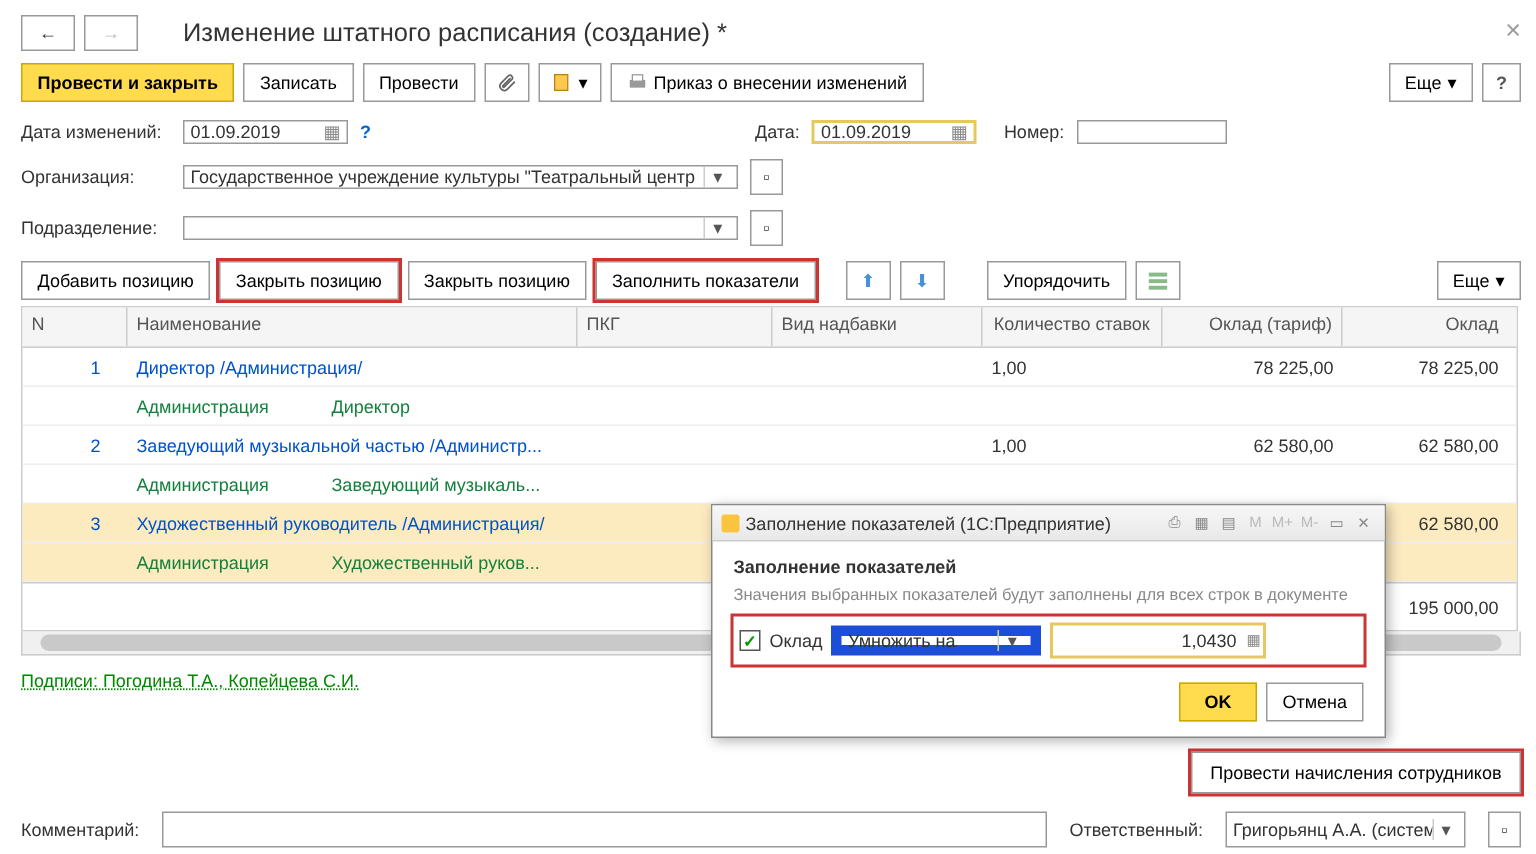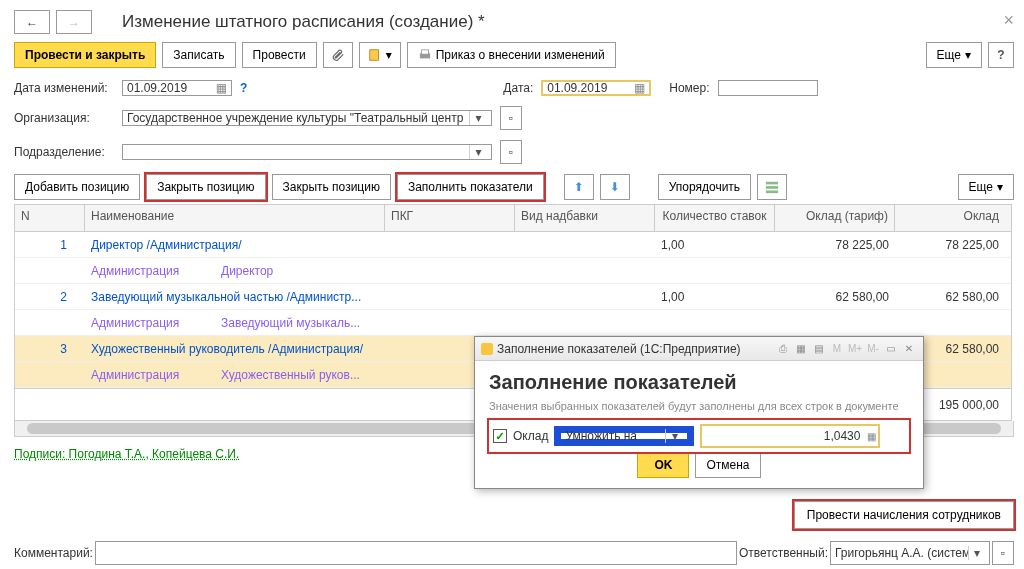--- a/index.html
+++ b/index.html
@@ -32,47 +32,47 @@
 .th-row{display:flex;height:26px}
 .th{border-right:1px solid #ccc;padding:4px 6px;color:#555}
 .c-n{width:70px}.c-name{width:300px}.c-pkg{width:130px}.c-vid{width:140px}.c-kol{width:120px;text-align:center}.c-okt{width:120px;text-align:right}.c-okl{width:110px;text-align:right;border-right:none}
 .th-row2 .c-name{display:flex}.th-row2 .c-name .sub1{width:130px;border-right:1px solid #ccc;padding-right:6px}.th-row2 .c-name .sub2{padding-left:6px}
 .tbody{}
 .tr{display:flex;border-bottom:1px solid #eee}
 .tr-sel{background:#fdebc0}
 .td{padding:6px}
 .td-n{width:70px;text-align:right;color:#0052cc;padding-right:18px}
 .td-name{width:300px;color:#0052cc}
-.td-sub{width:300px;color:#8b5cf6;display:flex}
+.td-sub{width:300px;color:#15803d;display:flex}
 .td-sub .s1{width:130px}.td-sub .s2{}
 .td-pkg{width:130px}.td-vid{width:140px}.td-kol{width:120px;text-align:left}.td-okt{width:120px;text-align:right}.td-okl{width:110px;text-align:right}
 .tr-main{height:26px;align-items:center}
 .tr-sub{height:26px;align-items:center;font-size:11px}
 .total-row{display:flex;height:32px;border-top:1px solid #ccc;align-items:center}
 .scrollbar{height:16px;background:#f0f0f0;border:1px solid #ccc;border-top:none;position:relative}
 .scroll-thumb{position:absolute;left:12px;right:12px;top:2px;bottom:2px;background:#c9c9c9;border-radius:6px}
 .sign-link{color:#008800;text-decoration:underline dotted;margin-top:10px;display:inline-block}
 .change-btn{position:absolute;right:10px;bottom:40px;height:28px;padding:0 12px;border:1px solid #999;background:#fff;outline:2px solid #c33}
-.footer{position:absolute;bottom:4px;left:14px;right:10px;display:flex;align-items:center;gap:2px}
+.footer{position:absolute;bottom:4px;left:14px;right:10px;display:flex;align-items:center;gap:15px}
 .comment-inp{flex:1;height:24px;border:1px solid #999}
 .resp-inp{width:160px;height:24px;border:1px solid #999;display:flex;align-items:center;padding:0 4px}
 
 .modal{position:absolute;left:474px;top:336px;width:450px;background:#fff;border:1px solid #888;box-shadow:2px 2px 8px rgba(0,0,0,.3)}
 .modal-title{height:24px;background:linear-gradient(#f7f7f7,#e8e8e8);display:flex;align-items:center;padding:0 6px;font-size:11px;gap:4px;border-bottom:1px solid #ccc}
 .modal-title .mt-icons{margin-left:auto;display:flex;gap:2px;align-items:center}
 .mt-ic{width:16px;height:16px;display:flex;align-items:center;justify-content:center;color:#888;font-size:10px}
 .modal-body{padding:10px 14px}
-.modal-h{font-size:20px;font-weight:bold;margin-bottom:6px}
+.modal-h{font-size:12px;font-weight:bold;margin-bottom:6px}
 .modal-desc{color:#888;font-size:11px;margin-bottom:8px}
 .modal-row{display:flex;align-items:center;gap:6px;outline:2px solid #c33;padding:4px}
 .chk{width:14px;height:14px;border:1px solid #555;display:flex;align-items:center;justify-content:center;color:#090;font-weight:bold;font-size:11px}
 .sel{height:20px;border:7px solid #1d4ed8;width:140px;display:flex;align-items:center;padding:0 4px}
-.num-inp{height:24px;border:1px solid #e6c860;border-width:2px;width:180px;text-align:right;padding:0 18px 0 4px;display:flex;align-items:center;justify-content:flex-end;position:relative}
+.num-inp{height:24px;border:1px solid #e6c860;border-width:2px;width:144px;text-align:right;padding:0 18px 0 4px;display:flex;align-items:center;justify-content:flex-end;position:relative}
 .num-inp .calc{position:absolute;right:2px;font-size:10px;color:#888}
-.modal-btns{display:flex;justify-content:center;gap:6px;}
+.modal-btns{display:flex;justify-content:flex-end;gap:6px;margin-top:12px}
 .btn-ok{background:#ffdb4d;font-weight:bold;border:1px solid #c9a800;height:26px;padding:0 16px}
 .btn-cancel{border:1px solid #999;height:26px;padding:0 10px;background:#fff}
 svg{display:block}
 </style>
 </head>
 <body>
 
 <div class="window">
   <div class="navbar">
     <div class="nav-btn">←</div>

